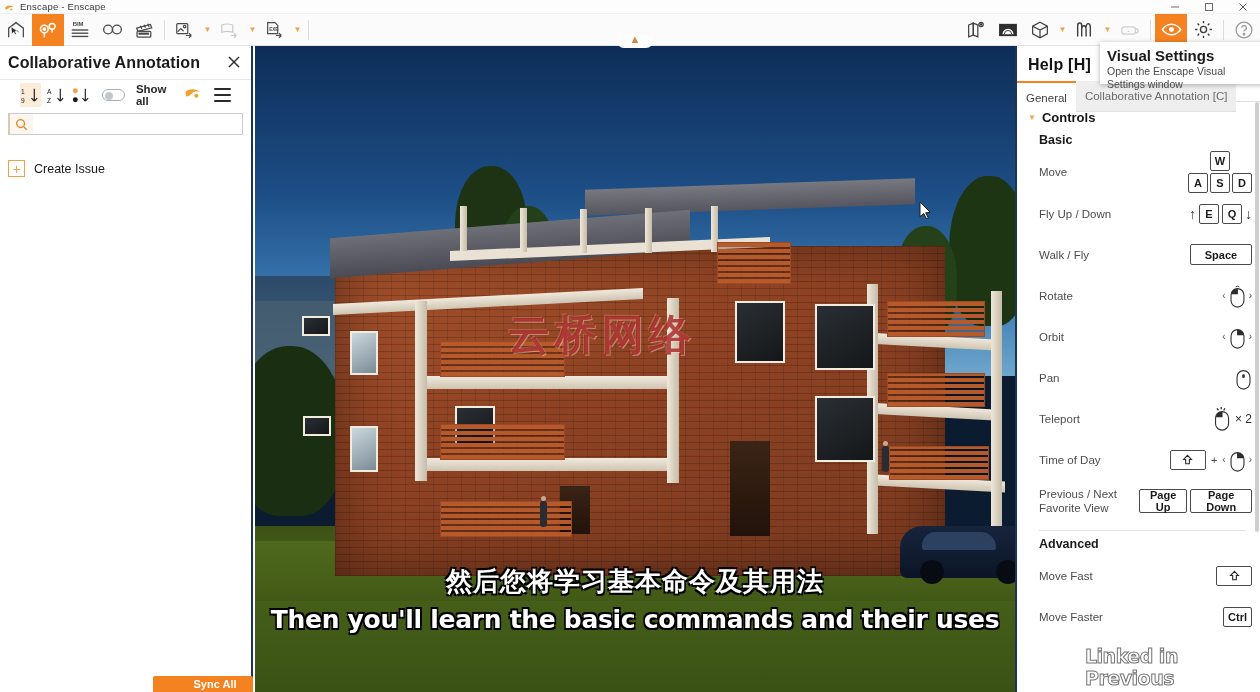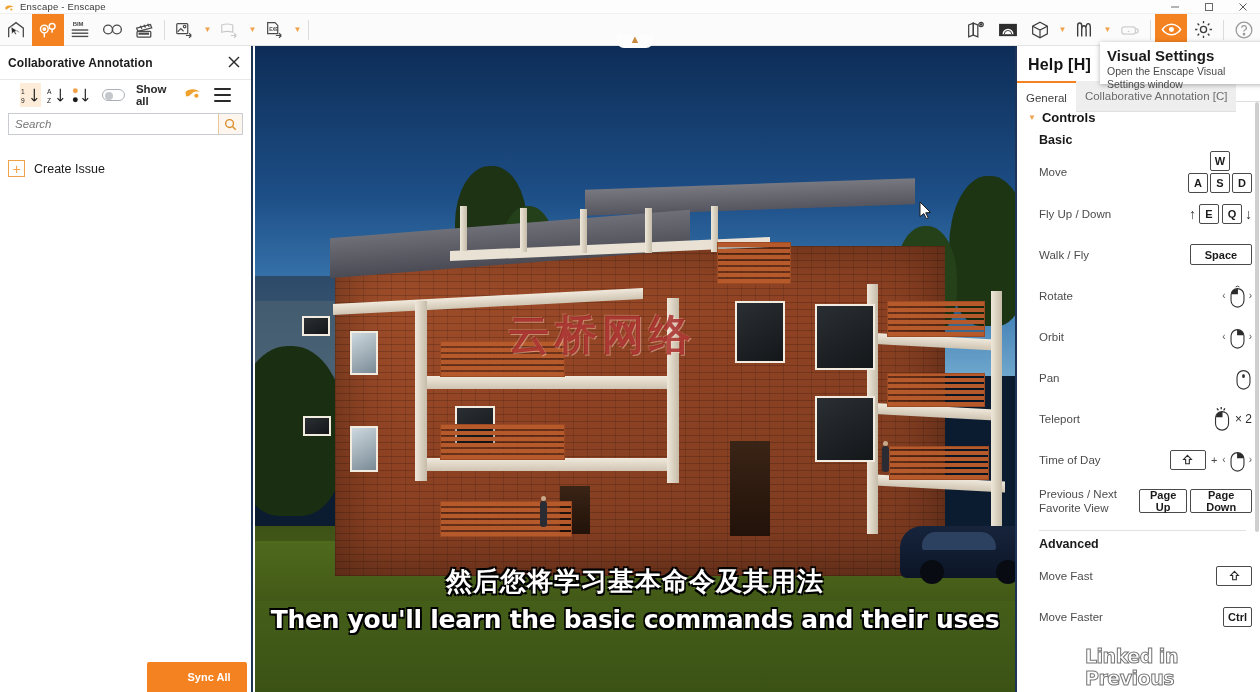--- a/index.html
+++ b/index.html
@@ -52,21 +52,21 @@
 
   
   .leftpanel{
     position:absolute; left:0; top:46px; width:253px; height:646px;
     background:#ffffff; border-right:2px solid #1c3557;
   }
   .lp-header{
     height:34px; display:flex; align-items:center; justify-content:space-between;
     padding:0 8px 0 8px; border-bottom:1px solid #e8e8e8;
   }
-  .lp-title{font-size:12px;font-weight:bold;color:#1a1a1a;letter-spacing:.1px;}
+  .lp-title{font-size:16px;font-weight:bold;color:#1a1a1a;letter-spacing:.1px;}
   .lp-close{font-size:15px;color:#3a3a3a;line-height:1;width:18px;text-align:center;}
   .lp-tools{
     height:30px;display:flex;align-items:center;padding:0 20px;gap:4px;
   }
   .sortbtn{
     width:25px;height:24px;display:flex;align-items:center;justify-content:center;
     color:#1a1a1a;
   }
   .sortbtn.selected{background:#fcecd8;}
   .sortbtn svg{display:block;}
@@ -102,21 +102,21 @@
     display:flex;align-items:center;gap:9px;margin:25px 0 0 8px;
   }
   .ci-plus{
     width:17px;height:17px;border:1.4px solid #f0a24a;
     display:flex;align-items:center;justify-content:center;
     color:#f0a24a;font-size:14px;line-height:1;
   }
   .ci-label{font-size:12.5px;color:#1a1a1a;}
 
   .lp-bottom-btn{
-    position:absolute;left:147px;bottom:0;width:100px;height:30px;
+    position:absolute;left:153px;bottom:0;width:100px;height:16px;
     background:#f58220;border-radius:2px 2px 0 0;
     display:flex;align-items:center;justify-content:center;
     color:#fff;font-size:11px;font-weight:bold;overflow:hidden;padding-left:24px;
   }
 
   
   .viewport{
     position:absolute;left:255px;top:46px;width:760px;height:646px;
     overflow:hidden;background:#0b1c30;
   }
@@ -483,21 +483,20 @@
         </svg>
     </span>
     <span class="hamburger">
         <span></span>
         <span></span>
         <span></span>
       </span>
   </div>
 
   <div class="searchrow">
-    <input type="text" placeholder="Search" style="">
     <div class="searchbtn">
       <svg width="13" height="13" viewBox="0 0 14 14" fill="none" stroke="#d98c2b" stroke-width="1.5">
         <circle cx="6" cy="6" r="4.2"></circle>
           <line x1="9.2" y1="9.2" x2="12.6" y2="12.6"></line>
       </svg>
     </div>
   </div>
 
   <div class="create-issue">
     <span class="ci-plus">+</span>

